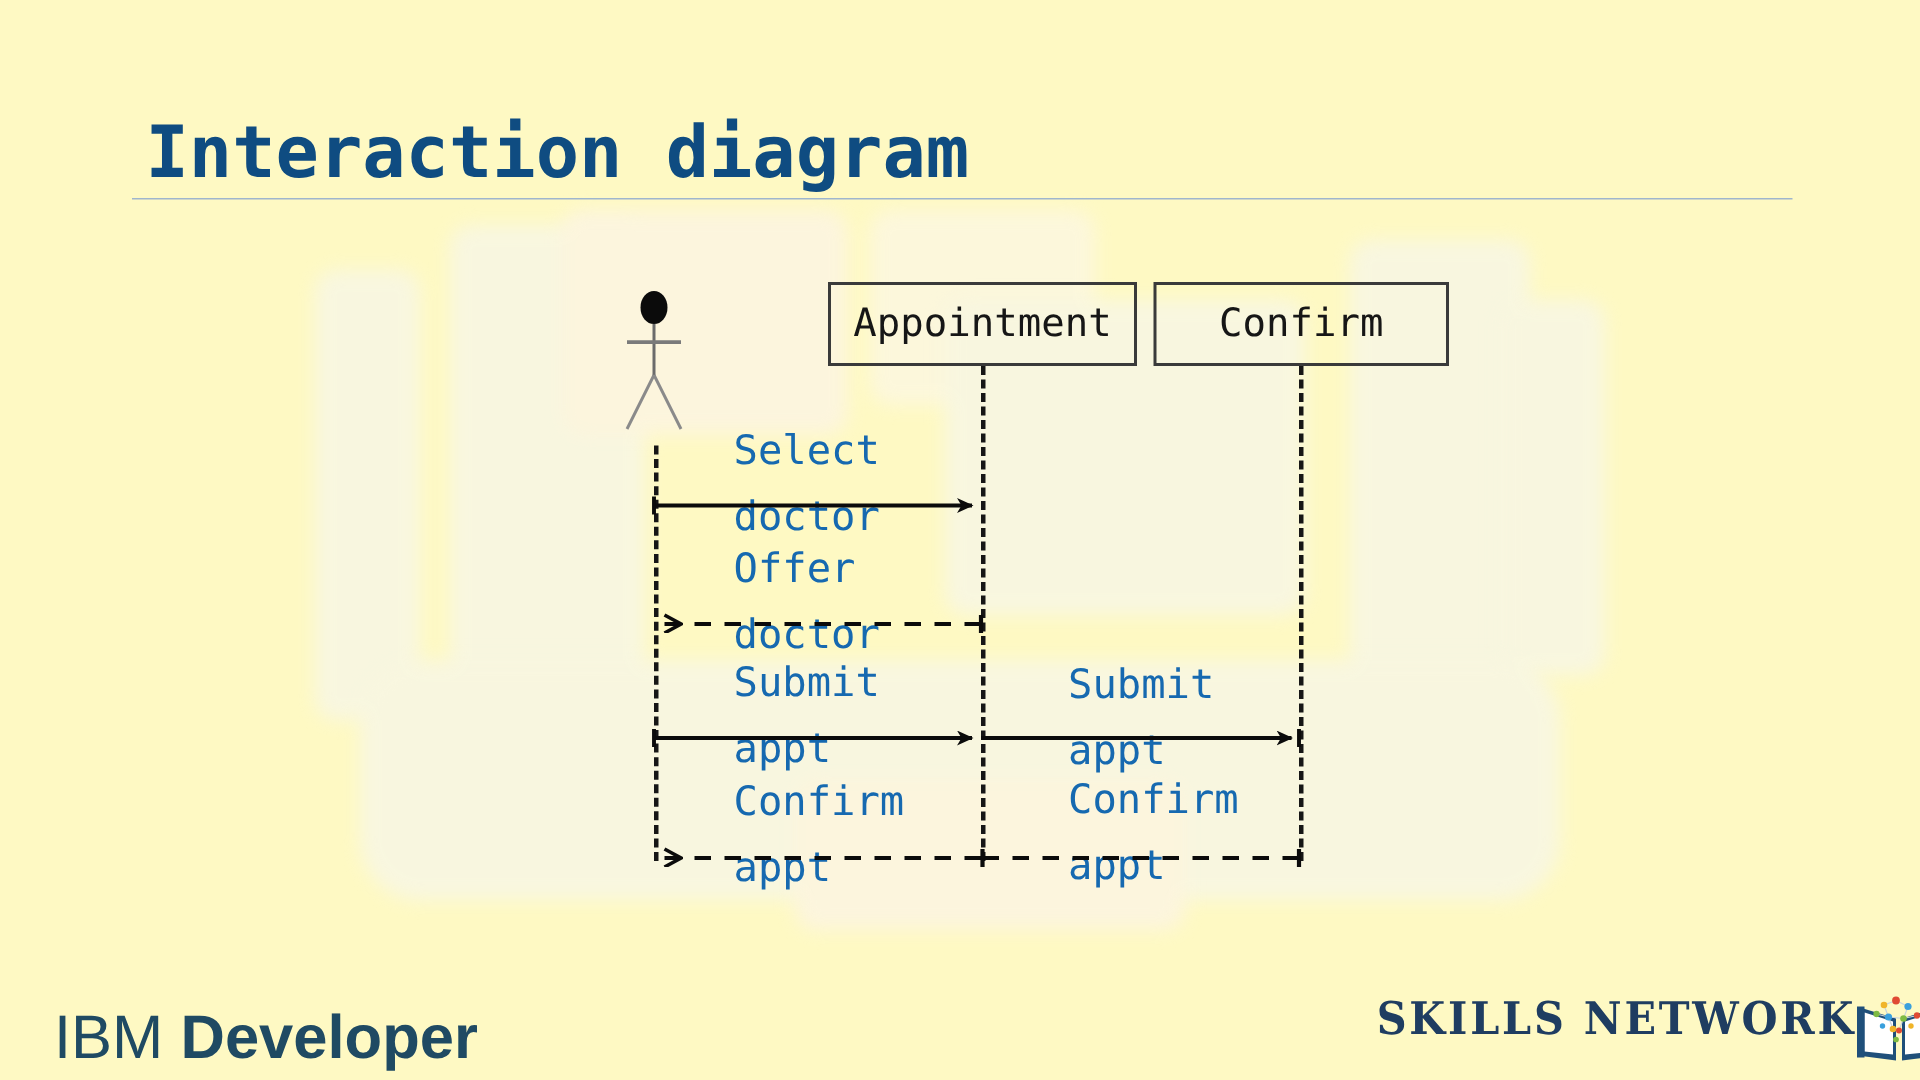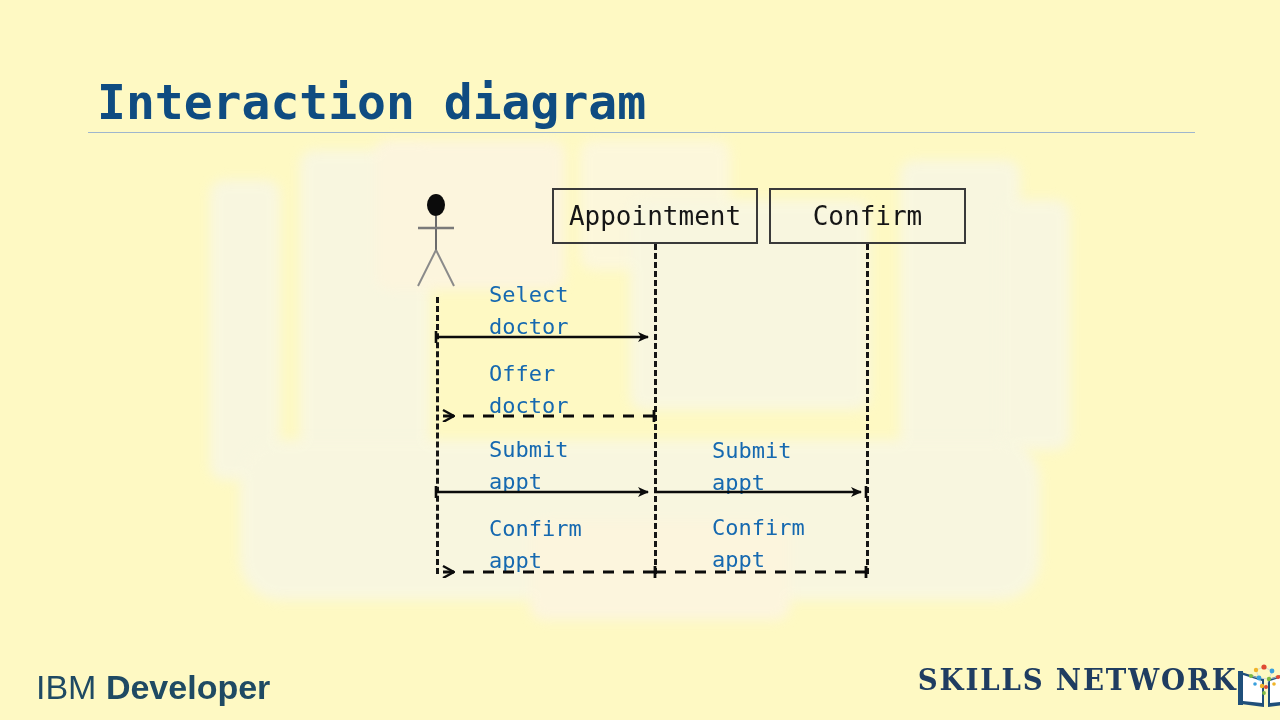--- a/index.html
+++ b/index.html
@@ -84,35 +84,35 @@
     border-left: 3px dashed #161616;
   }
 
   
   .actor { position: absolute; left: 408px; top: 190px; width: 60px; height: 100px; }
 
   
   .msg-label {
     position: absolute;
     font-family: "DejaVu Sans Mono", monospace;
-    font-size: 22px;
-    line-height: 32px;
+    font-size: 27px;
+    line-height: 44px;
     color: #1669b0;
     white-space: pre-line;
   }
 
   .arrow-svg { position: absolute; left: 0; top: 0; overflow: visible; }
 
   
   .footer-ibm {
     position: absolute;
     left: 36px;
     top: 668px;
     font-family: "Liberation Sans", sans-serif;
-    font-size: 34px;
+    font-size: 41px;
     color: #1f4a63;
     white-space: nowrap;
   }
   .footer-ibm .ibm { font-weight: 400; letter-spacing: 0px; }
   .footer-ibm .dev { font-weight: bold; }
 
   .footer-sn {
     position: absolute;
     right: 16px;
     top: 662px;

